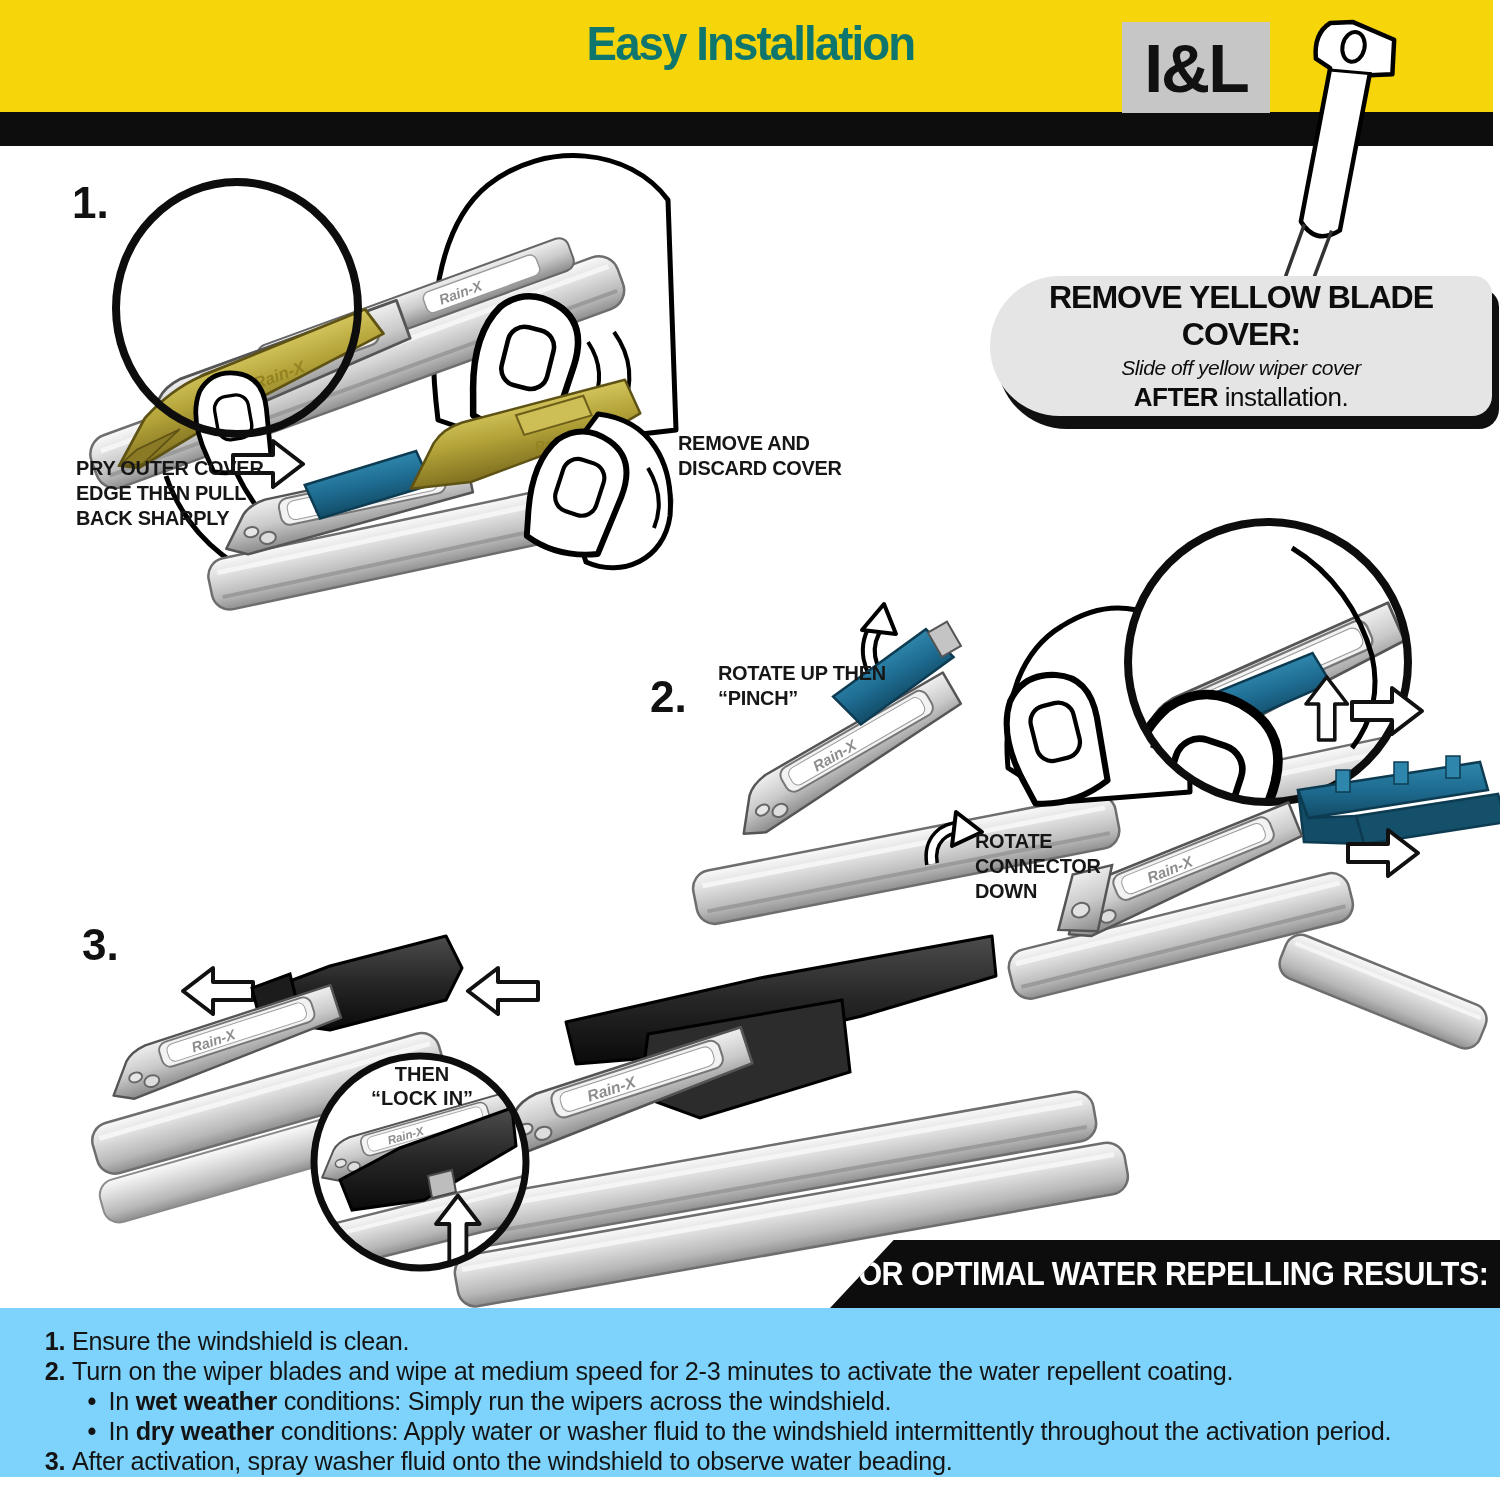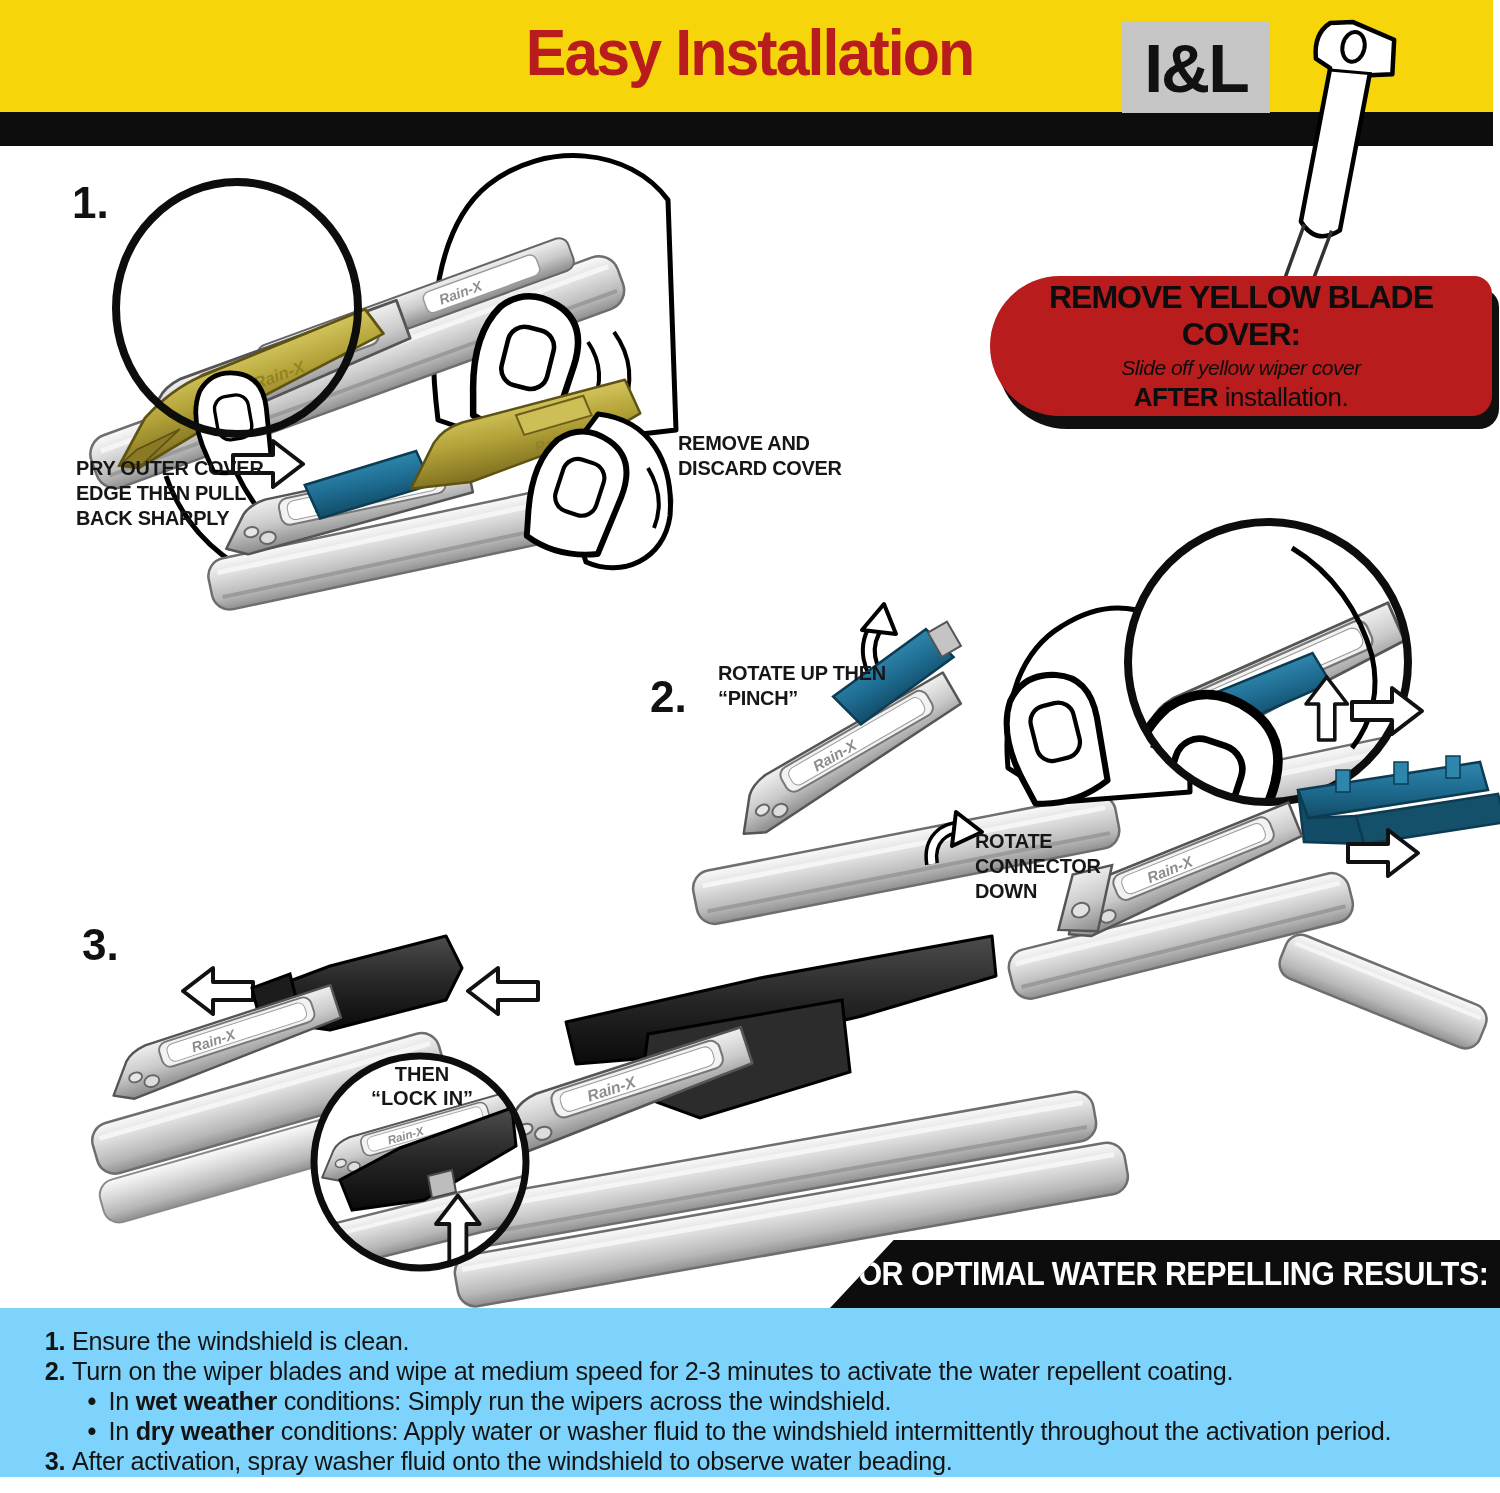--- a/index.html
+++ b/index.html
@@ -2,27 +2,27 @@
 <html><head>
 <meta charset="utf-8">
 <style>
   html,body{margin:0;padding:0;background:#e9e9e9;}
   .page{position:relative;width:1500px;height:1493px;background:#ffffff;overflow:hidden;
         font-family:"Liberation Sans",sans-serif;}
   
   .header-yellow{position:absolute;left:0;top:0;width:1493px;height:112px;background:#f6d50b;}
   .header-black{position:absolute;left:0;top:112px;width:1493px;height:34px;background:#0d0d0d;}
   .title{position:absolute;left:0;top:16px;width:1500px;text-align:center;
-         font-size:64px;font-weight:bold;color:#b91c1c;letter-spacing:-2px;}
+         font-size:48px;font-weight:bold;color:#0f766e;letter-spacing:-2px;}
   .title span{display:inline-block;transform:scaleX(.95);transform-origin:center;}
   .tagbox{position:absolute;left:1122px;top:22px;width:148px;height:91px;background:#c6c6c6;
           display:flex;align-items:center;justify-content:center;}
   .tagbox span{font-size:68px;font-weight:bold;color:#111;letter-spacing:-2px;}
   
-  .callout{position:absolute;left:990px;top:276px;width:502px;height:140px;background:#b91c1c;
+  .callout{position:absolute;left:990px;top:276px;width:502px;height:140px;background:#e5e5e5;
            border-radius:70px 18px 20px 70px;box-shadow:7px 13px 0 #101010;z-index:20;
            display:flex;flex-direction:column;justify-content:center;text-align:center;color:#0d0d0d;}
   .callout .c1{font-size:32px;font-weight:bold;letter-spacing:-1px;}
   .callout .c2{font-size:21px;margin-top:3px;letter-spacing:-.5px;font-style:italic;}
   .callout .c3{font-size:26px;margin-top:2px;letter-spacing:-.5px;}
   .callout b{font-weight:bold;}
   
   .lbl{position:absolute;z-index:15;font-weight:bold;color:#161616;font-size:21px;line-height:25px;
        white-space:pre-line;letter-spacing:-.3px;transform:scaleX(.95);transform-origin:left top;}
   .stepnum{position:absolute;z-index:15;font-weight:bold;color:#111;font-size:44px;}

